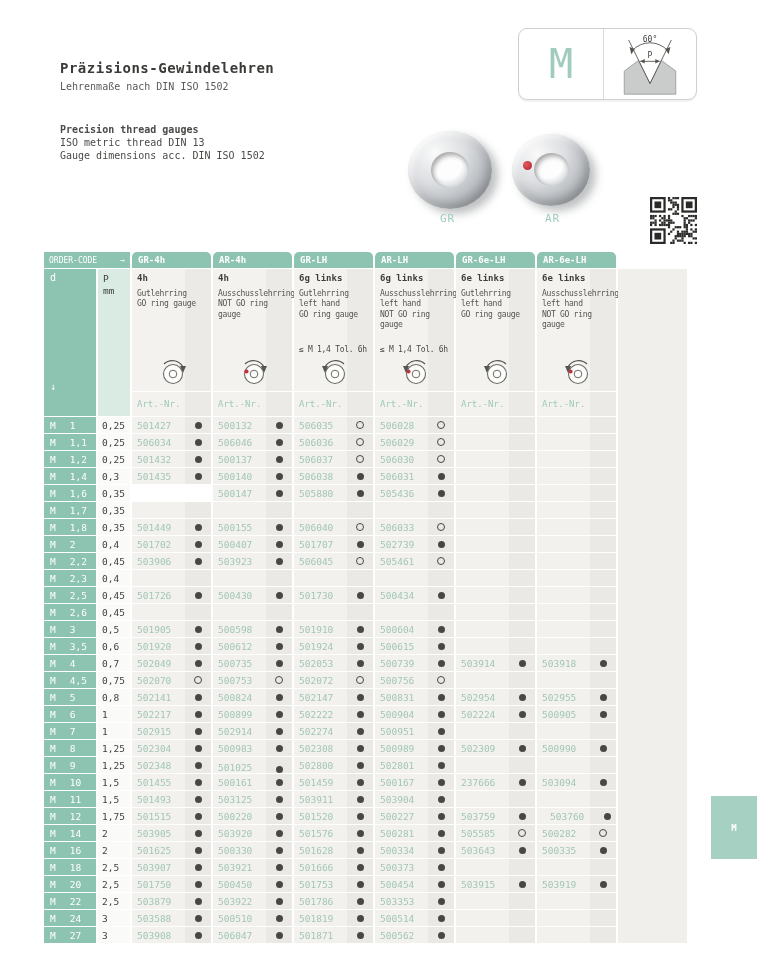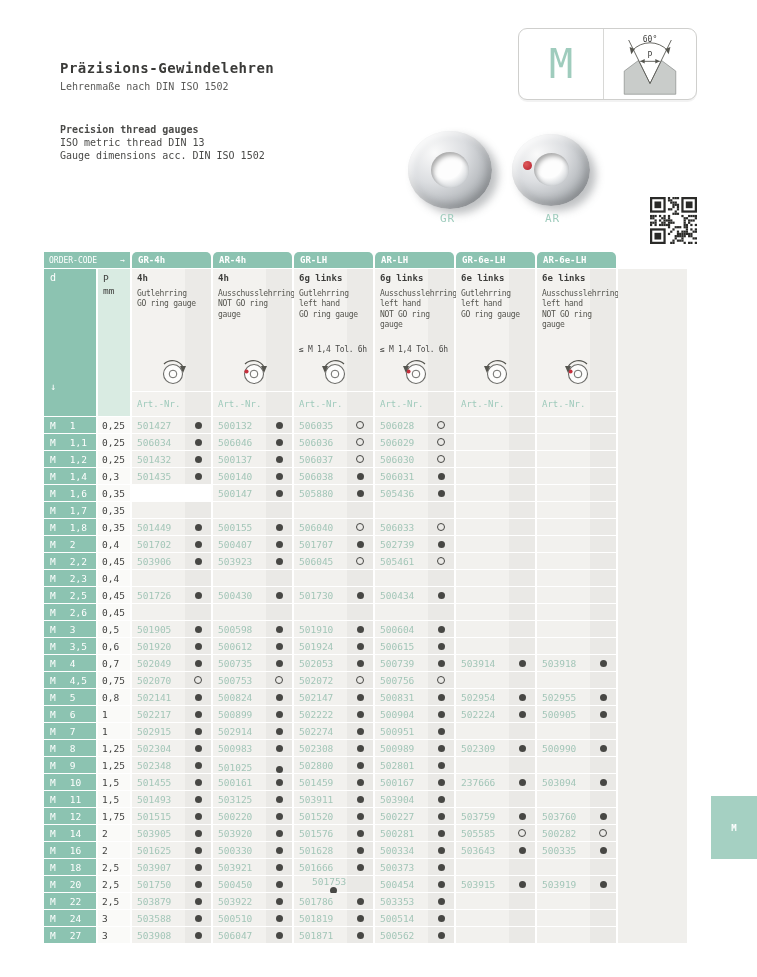--- a/index.html
+++ b/index.html
@@ -1254,21 +1254,21 @@
         <div class="dotbox">
           <div class="dot-f"></div>
         </div>
       </div>
       <div class="acell" style="grid-area: 27 / 7;">
         <div class="num">503759</div>
         <div class="dotbox">
           <div class="dot-f"></div>
         </div>
       </div>
-      <div class="acell" style="grid-area: 27 / 8;">
+      <div class="acell" style="grid-area: 27 / 8; padding-left: 8px;">
         <div class="num">503760</div>
         <div class="dotbox">
           <div class="dot-f"></div>
         </div>
       </div>
       <div class="rowlab" style="grid-area: 28 / 1;">
         <div class="">M</div>
         <div class="sz">14</div>
       </div>
       <div class="pval" style="grid-area: 28 / 2;">2</div>
@@ -1396,21 +1396,21 @@
         <div class="dotbox">
           <div class="dot-f"></div>
         </div>
       </div>
       <div class="acell" style="grid-area: 31 / 4;">
         <div class="num">500450</div>
         <div class="dotbox">
           <div class="dot-f"></div>
         </div>
       </div>
-      <div class="acell" style="grid-area: 31 / 5; flex-direction: column;">
+      <div class="acell" style="grid-area: 31 / 5;">
         <div class="num">501753</div>
         <div class="dotbox">
           <div class="dot-f"></div>
         </div>
       </div>
       <div class="acell" style="grid-area: 31 / 6;">
         <div class="num">500454</div>
         <div class="dotbox">
           <div class="dot-f"></div>
         </div>

